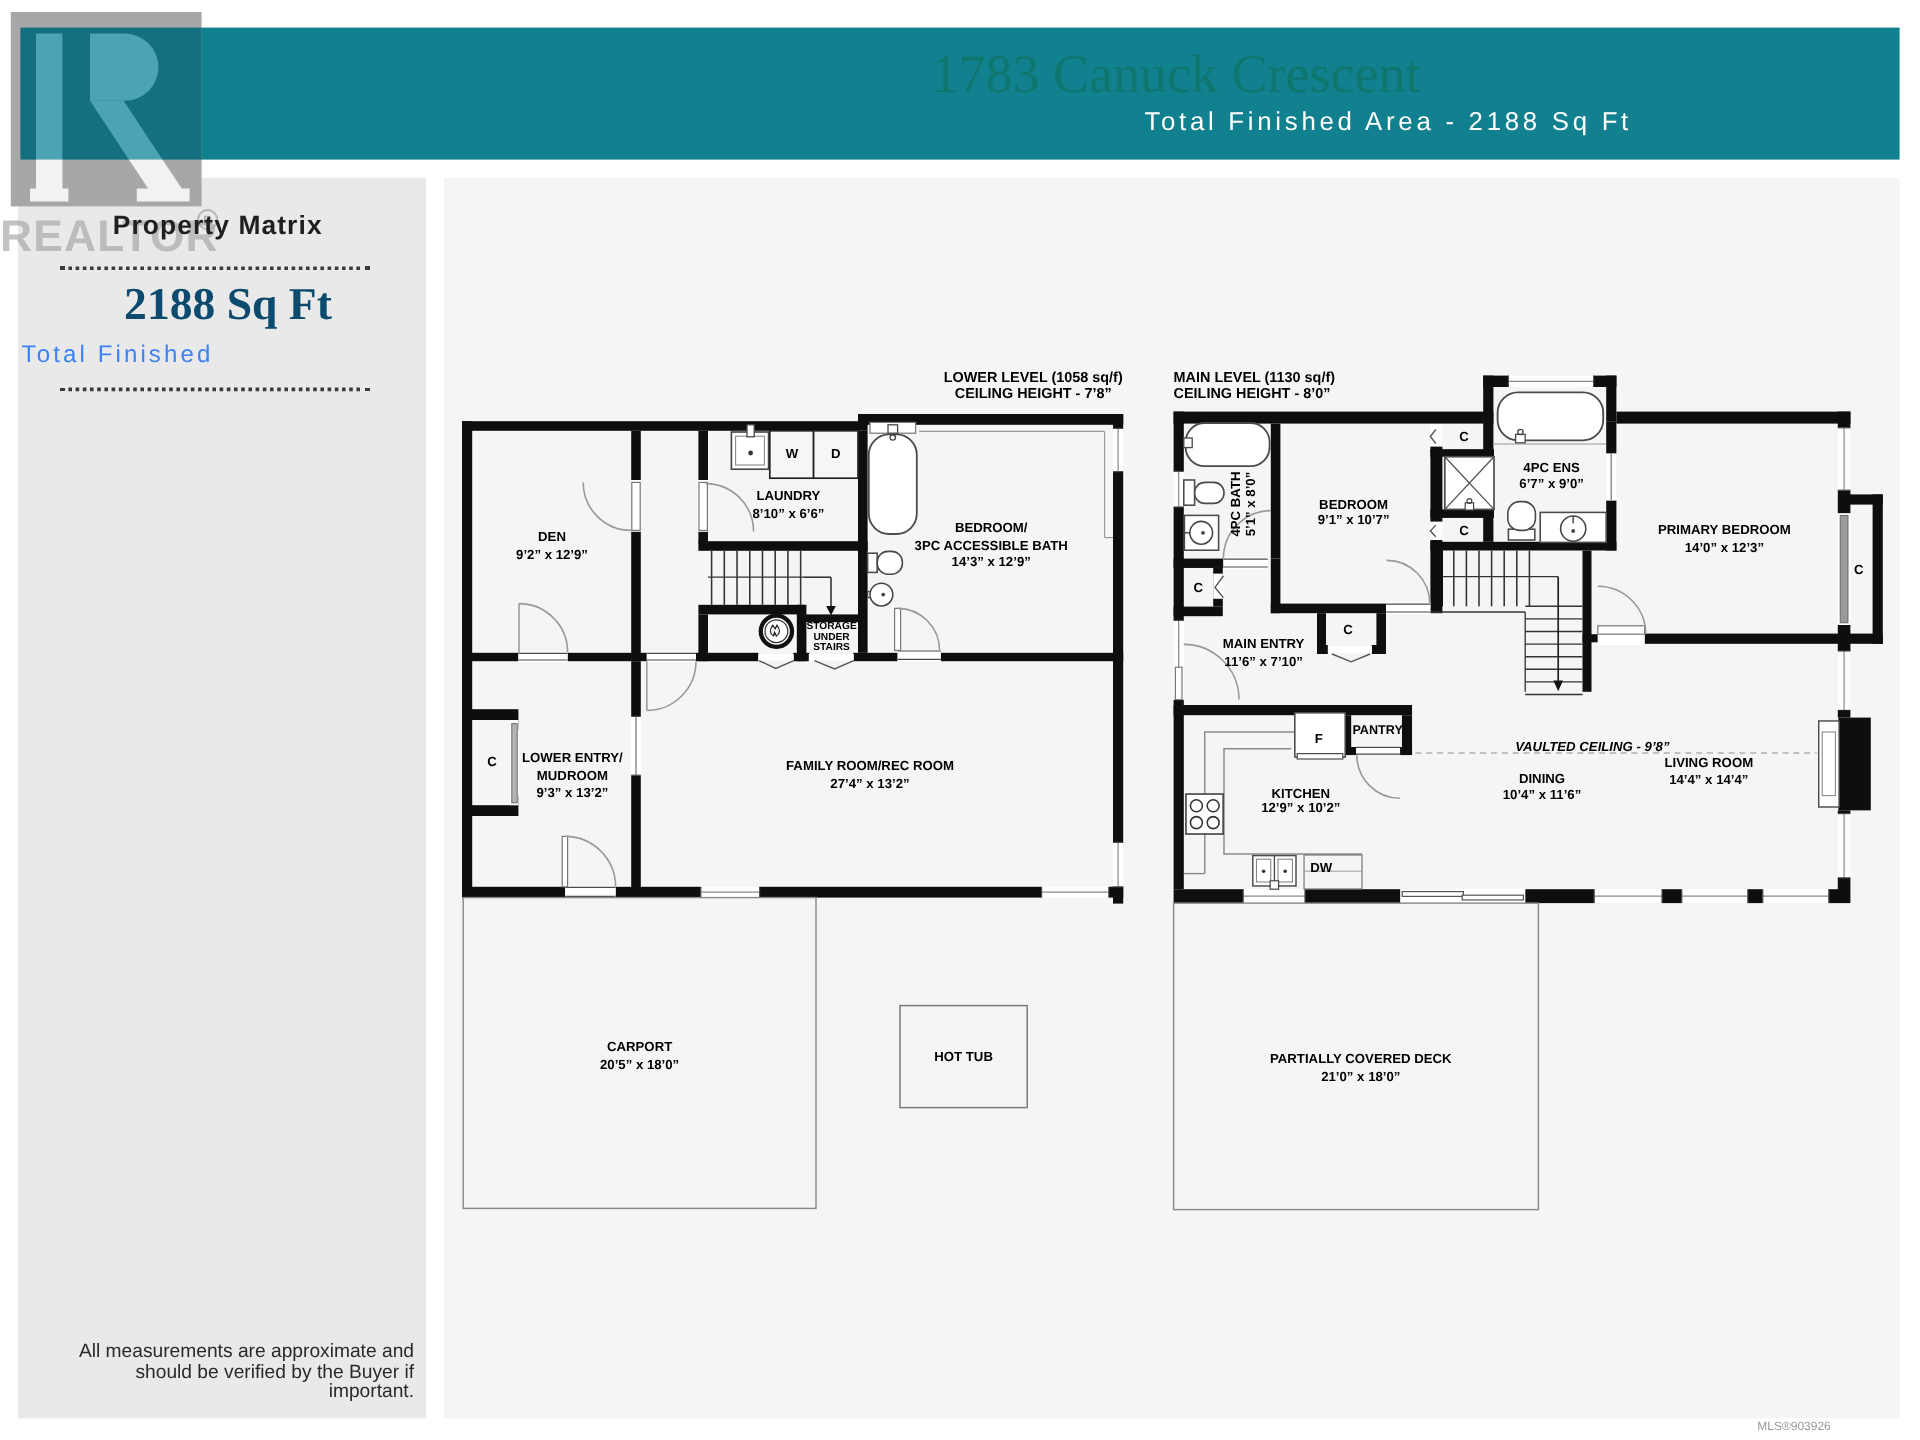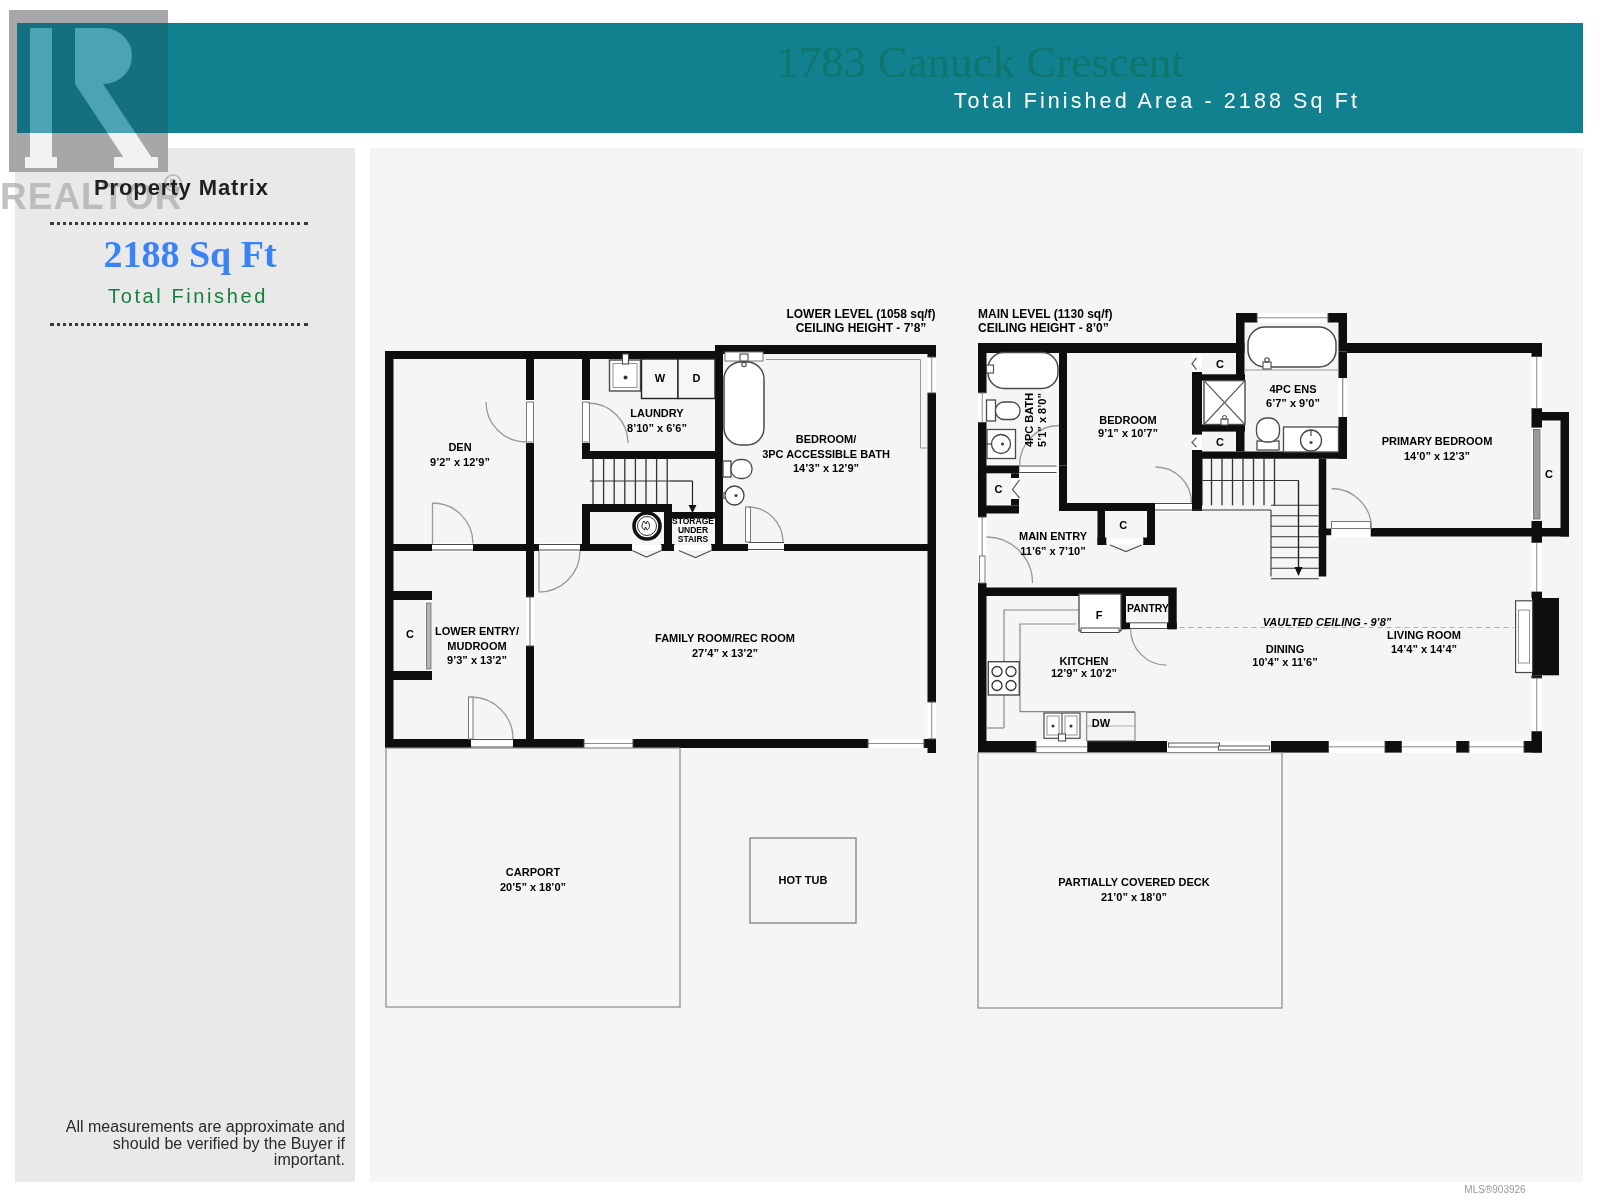--- a/index.html
+++ b/index.html
@@ -37,23 +37,23 @@
 </g>
 <text x="0" y="209" style="font-size:37px;font-weight:bold;fill:#ababab;opacity:0.72;letter-spacing:1px;">REALTOR</text>
 <circle cx="173" cy="183" r="8" fill="none" stroke="#a0a0a0" stroke-width="1.6" opacity="0.7"></circle>
 <text x="173" y="187" text-anchor="middle" style="font-size:10px;font-weight:bold;fill:#a0a0a0;opacity:0.8;">R</text>
 </svg>
 
 <div class="abs" style="left:94px;top:175px;font-size:22px;font-weight:bold;letter-spacing:0.9px;color:#1f1f1f;">Property Matrix</div>
 
 <div class="abs" style="left:50px;top:222px;width:258px;border-top:3px dotted #3a3a3a;"></div>
 
-<div class="abs" style="left:20px;top:232px;width:340px;text-align:center;font-family:'Liberation Serif',serif;font-weight:bold;font-size:38px;color:#3b82f6;">2188 Sq Ft</div>
-
-<div class="abs" style="left:18px;top:285px;width:340px;text-align:center;font-size:20px;letter-spacing:2.6px;color:#15803d;">Total Finished</div>
+<div class="abs" style="left:20px;top:232px;width:340px;text-align:center;font-family:'Liberation Serif',serif;font-weight:bold;font-size:38px;color:#0c4a6e;">2188 Sq Ft</div>
+
+<div class="abs" style="left:18px;top:285px;width:340px;text-align:left;font-size:20px;letter-spacing:2.6px;color:#3b82f6;">Total Finished</div>
 
 <div class="abs" style="left:50px;top:323px;width:258px;border-top:3px dotted #3a3a3a;"></div>
 
 <div class="abs" style="left:25px;top:1119px;width:320px;text-align:right;font-size:16px;line-height:16.5px;color:#2a2a2a;">All measurements are approximate and<br>should be verified by the Buyer if<br>important.</div>
 
 <div class="abs" style="left:1395px;top:1184px;width:200px;text-align:center;font-size:10px;color:#9a9a9a;">MLS®903926</div>
 
 <svg class="abs" style="left:0;top:0;" width="1600" height="1200" viewBox="0 0 1600 1200">
 
 <rect x="385" y="351" width="338" height="8" fill="#0e0e0e"></rect>

